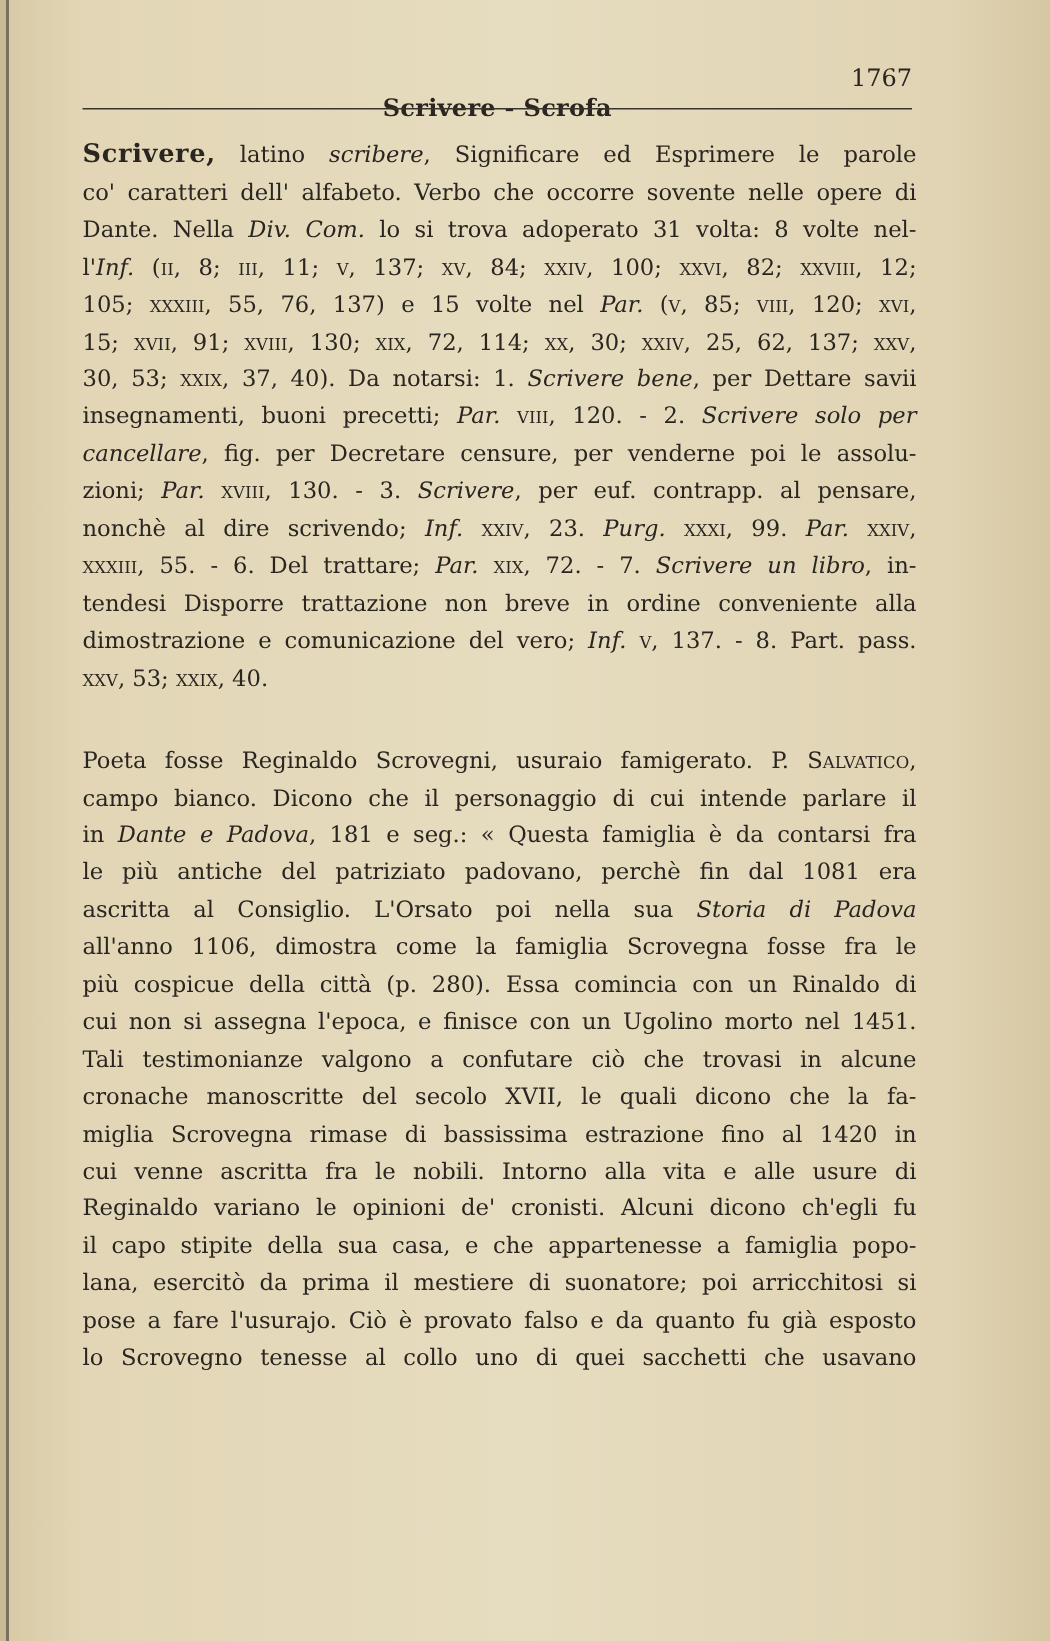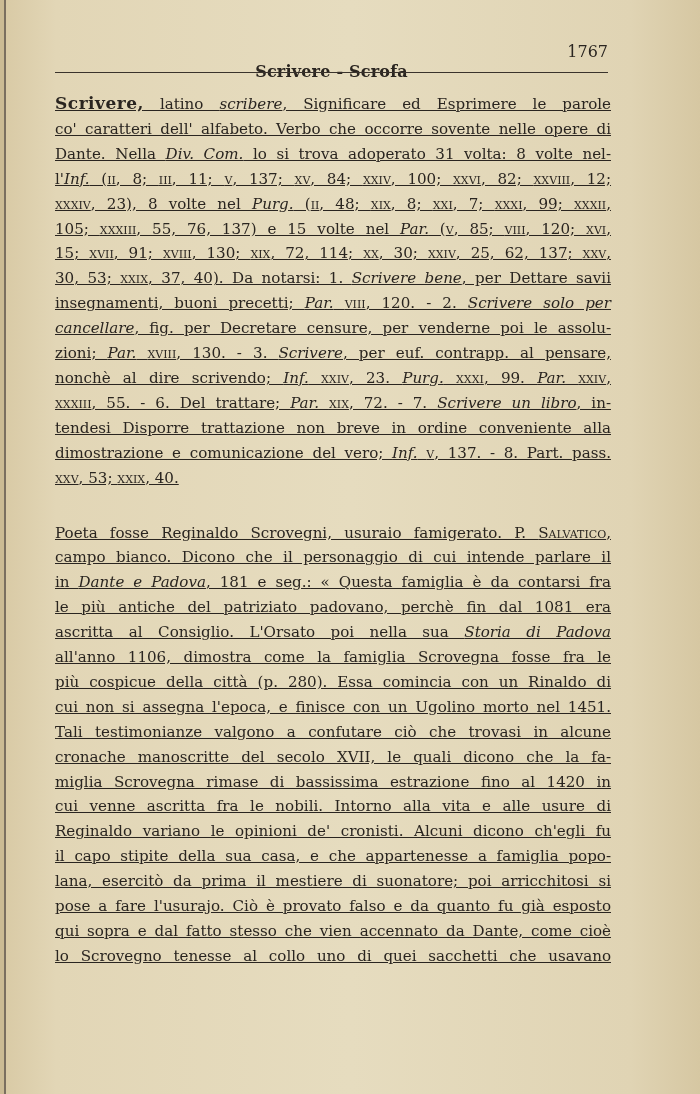--- a/index.html
+++ b/index.html
@@ -29,21 +29,21 @@
     position: absolute; right: 0; top: 0; font-size: 16px;
   }
   .header-rule {
     position: absolute; left: 55px; top: 72px; width: 553px; height: 1px; background: #3a332c;
   }
   .body {
     position: absolute; left: 55px; top: 91px; width: 556px;
     font-size: 15.1px; line-height: 24.9px; text-align: justify;
     text-align-last: justify;
   }
-  .entry { margin: 0; text-decoration: underline; }
+  .entry { margin: 0; }
   .entry .line { display: block; white-space: nowrap; text-align: justify; text-align-last: justify; }
   .entry .line.last { text-align-last: left; }
   .headword { font-weight: bold; font-size: 17px; letter-spacing: 0.5px; }
   .gap { height: 30px; }
   i { font-style: italic; }
   .sc { font-variant: small-caps; }
 </style>
 </head>
 <body>
 
@@ -55,21 +55,20 @@
   <div class="header-page">1767</div>
 </div>
 <div class="header-rule"></div>
 
 <div class="body">
   <div class="entry">
       <span class="line"><span class="headword">Scrivere,</span> latino <i>scribere</i>, Significare ed Esprimere le parole</span>
       <span class="line">co' caratteri dell' alfabeto. Verbo che occorre sovente nelle opere di</span>
       <span class="line">Dante. Nella <i>Div. Com.</i> lo si trova adoperato 31 volta: 8 volte nel-</span>
       <span class="line">l'<i>Inf.</i> (<span class="sc">ii</span>, 8; <span class="sc">iii</span>, 11; <span class="sc">v</span>, 137; <span class="sc">xv</span>, 84; <span class="sc">xxiv</span>, 100; <span class="sc">xxvi</span>, 82; <span class="sc">xxviii</span>, 12;</span>
-      <span class="line"><span class="sc">xxxiv</span>, 23), 8 volte nel <i>Purg.</i> (<span class="sc">ii</span>, 48; <span class="sc">xix</span>, 8; <span class="sc">xxi</span>, 7; <span class="sc">xxxi</span>, 99; <span class="sc">xxxii</span>,</span>
       <span class="line">105; <span class="sc">xxxiii</span>, 55, 76, 137) e 15 volte nel <i>Par.</i> (<span class="sc">v</span>, 85; <span class="sc">viii</span>, 120; <span class="sc">xvi</span>,</span>
       <span class="line">15; <span class="sc">xvii</span>, 91; <span class="sc">xviii</span>, 130; <span class="sc">xix</span>, 72, 114; <span class="sc">xx</span>, 30; <span class="sc">xxiv</span>, 25, 62, 137; <span class="sc">xxv</span>,</span>
       <span class="line">30, 53; <span class="sc">xxix</span>, 37, 40). Da notarsi: 1. <i>Scrivere bene</i>, per Dettare savii</span>
       <span class="line">insegnamenti, buoni precetti; <i>Par.</i> <span class="sc">viii</span>, 120. - 2. <i>Scrivere solo per</i></span>
       <span class="line"><i>cancellare</i>, fig. per Decretare censure, per venderne poi le assolu-</span>
       <span class="line">zioni; <i>Par.</i> <span class="sc">xviii</span>, 130. - 3. <i>Scrivere</i>, per euf. contrapp. al pensare,</span>
       <span class="line">nonchè al dire scrivendo; <i>Inf.</i> <span class="sc">xxiv</span>, 23. <i>Purg.</i> <span class="sc">xxxi</span>, 99. <i>Par.</i> <span class="sc">xxiv</span>,</span>
       <span class="line"><span class="sc">xxxiii</span>, 55. - 6. Del trattare; <i>Par.</i> <span class="sc">xix</span>, 72. - 7. <i>Scrivere un libro</i>, in-</span>
       <span class="line">tendesi Disporre trattazione non breve in ordine conveniente alla</span>
       <span class="line">dimostrazione e comunicazione del vero; <i>Inf.</i> <span class="sc">v</span>, 137. - 8. Part. pass.</span>
@@ -86,16 +85,15 @@
       <span class="line">più cospicue della città (p. 280). Essa comincia con un Rinaldo di</span>
       <span class="line">cui non si assegna l'epoca, e finisce con un Ugolino morto nel 1451.</span>
       <span class="line">Tali testimonianze valgono a confutare ciò che trovasi in alcune</span>
       <span class="line">cronache manoscritte del secolo XVII, le quali dicono che la fa-</span>
       <span class="line">miglia Scrovegna rimase di bassissima estrazione fino al 1420 in</span>
       <span class="line">cui venne ascritta fra le nobili. Intorno alla vita e alle usure di</span>
       <span class="line">Reginaldo variano le opinioni de' cronisti. Alcuni dicono ch'egli fu</span>
       <span class="line">il capo stipite della sua casa, e che appartenesse a famiglia popo-</span>
       <span class="line">lana, esercitò da prima il mestiere di suonatore; poi arricchitosi si</span>
       <span class="line">pose a fare l'usurajo. Ciò è provato falso e da quanto fu già esposto</span>
-      <span class="line">qui sopra e dal fatto stesso che vien accennato da Dante, come cioè</span>
       <span class="line">lo Scrovegno tenesse al collo uno di quei sacchetti che usavano</span>
     </div>
 </div>
 
 </body></html>

